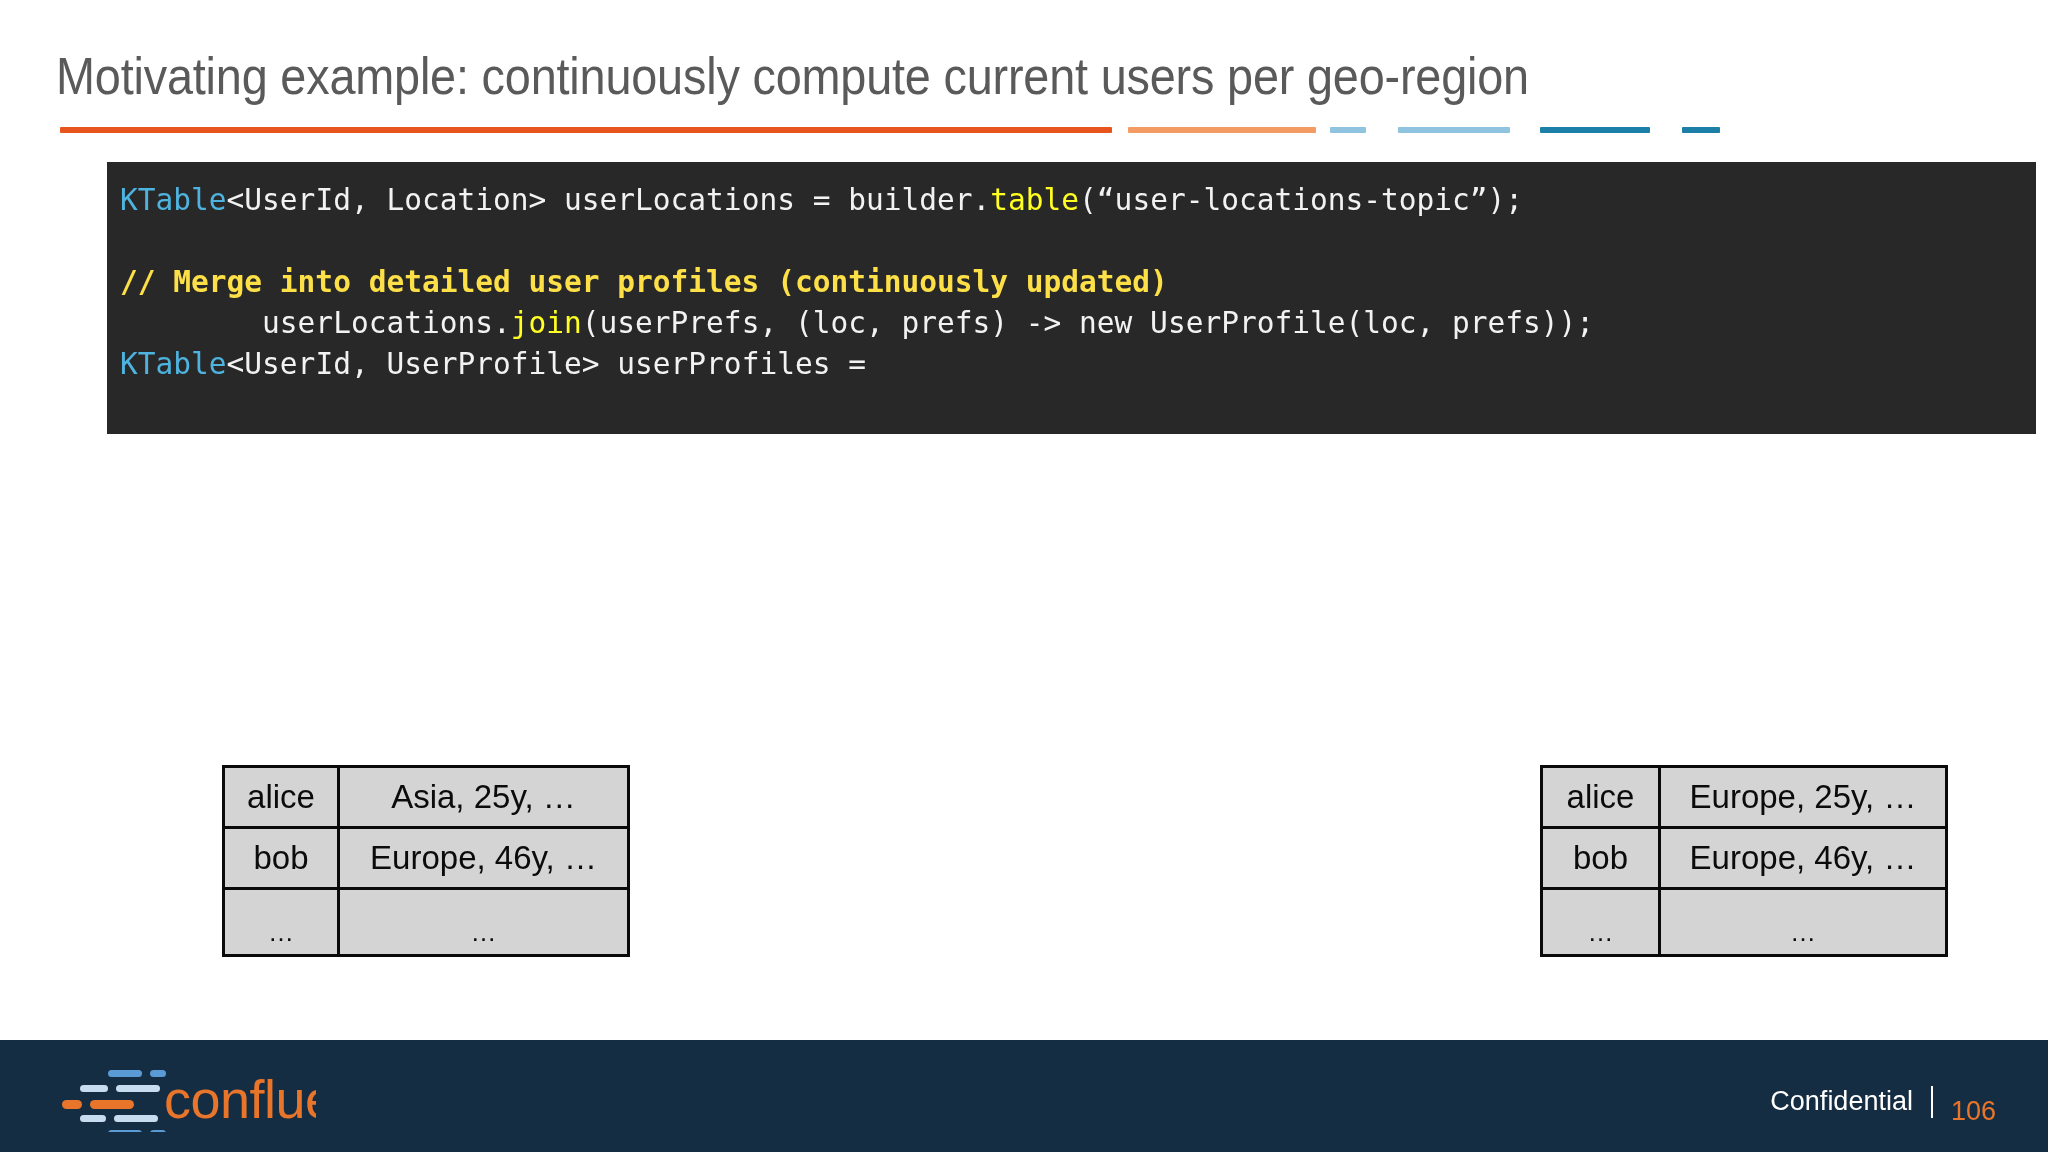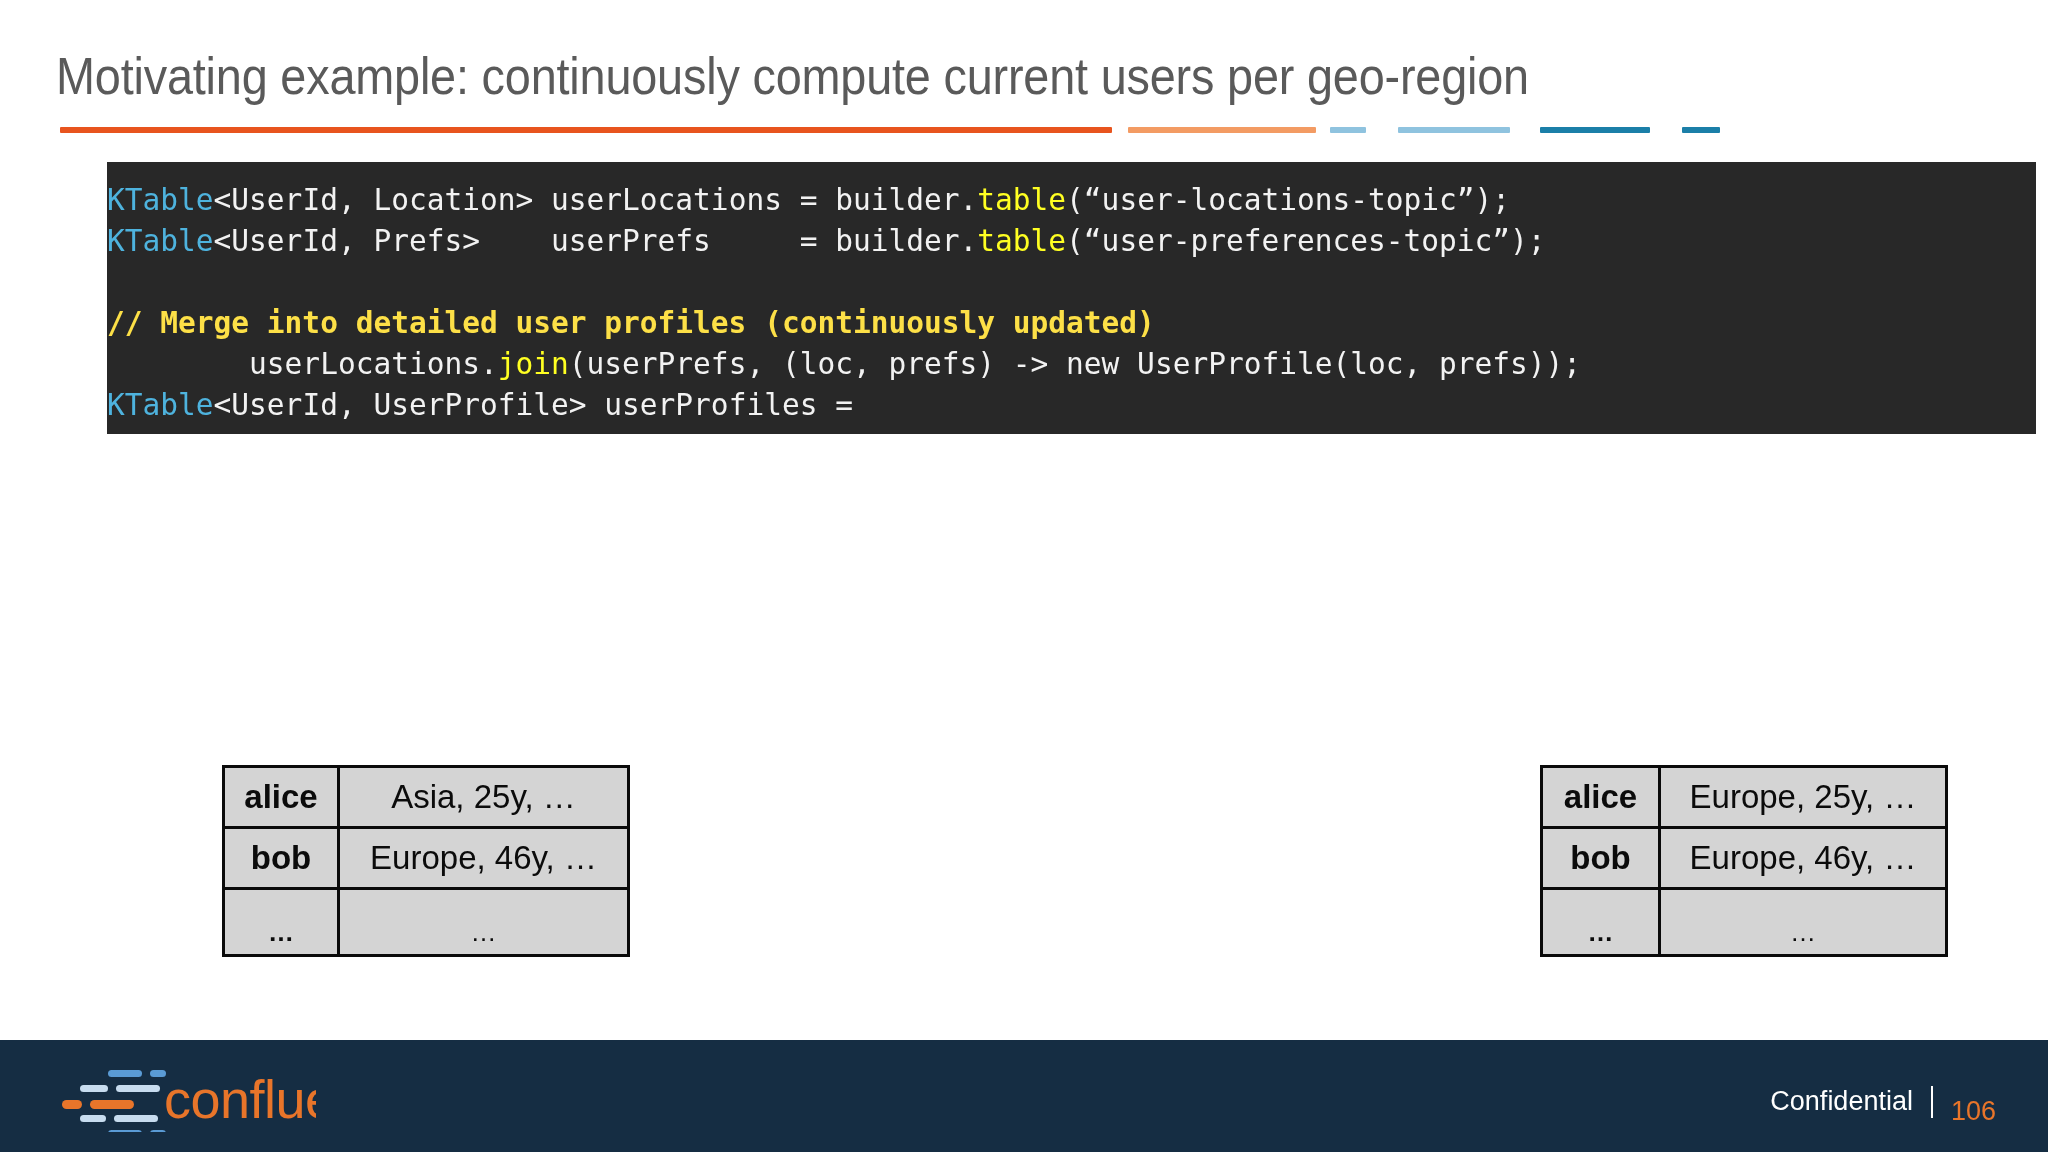--- a/index.html
+++ b/index.html
@@ -57,20 +57,21 @@
     background: #282828;
     padding: 18px 0 0 0;
     box-sizing: border-box;
   }
   #code-block .code-line {
     font-family: "DejaVu Sans Mono", "Liberation Mono", monospace;
     font-size: 29.5px;
     line-height: 41px;
     color: #f2f2f2;
     white-space: pre;
+    padding-left: 13px;
     letter-spacing: 0px;
   }
   .tok-type    { color: #4EB3DE; }
   .tok-method  { color: #FFFF22; }
   .tok-comment { color: #fde047; font-weight: bold; }
   .tok-plain   { color: #f2f2f2; }
 
   
   #diagram { position: absolute; left: 0; top: 440px; width: 2048px; height: 600px; }
 
@@ -85,21 +86,21 @@
     background: #d4d4d4;
     font-family: "Liberation Sans", sans-serif;
     font-size: 33px;
     color: #0b0b0b;
     height: 58px;
     padding: 0 14px;
     vertical-align: middle;
     white-space: nowrap;
     overflow: hidden;
   }
-  .kv-table td.key { text-align: center; font-weight: bold; }
+  .kv-table td.key { text-align: center; }
   .kv-table td.val { text-align: center; }
   .kv-table td.ellipsis { color: #0b0b0b; font-size: 26px; vertical-align: bottom; padding-bottom: 6px; }
   .kv-table td.ellipsis.key { text-align: center; }
 
   
   #footer {
     position: absolute;
     left: 0;
     bottom: 0;
     width: 2048px;
@@ -136,21 +137,20 @@
     <div class="seg" style="left: 60px; width: 1052px; background: rgb(232, 84, 30);"></div>
     <div class="seg" style="left: 1128px; width: 188px; background: rgb(243, 155, 99);"></div>
     <div class="seg" style="left: 1330px; width: 36px; background: rgb(143, 195, 223);"></div>
     <div class="seg" style="left: 1398px; width: 112px; background: rgb(143, 195, 223);"></div>
     <div class="seg" style="left: 1540px; width: 110px; background: rgb(27, 127, 168);"></div>
     <div class="seg" style="left: 1682px; width: 38px; background: rgb(27, 127, 168);"></div>
   </div>
 
 <div id="code-block" style="background: rgb(40, 40, 40);">
     <div class="code-line"><span class="tok-type">KTable</span><span class="tok-plain">&lt;UserId, Location&gt; userLocations = builder.</span><span class="tok-method">table</span><span class="tok-plain">(“user-locations-topic”);</span></div>
-    <div class="code-line"><span class="tok-type">KTable</span><span class="tok-plain">&lt;UserId, Prefs&gt;    userPrefs     = builder.</span><span class="tok-method">table</span><span class="tok-plain">(“user-preferences-topic”);</span></div>
     <div class="code-line"><span class="tok-plain"> </span></div>
     <div class="code-line"><span class="tok-comment">// Merge into detailed user profiles (continuously updated)</span></div>
     <div class="code-line"><span class="tok-plain">        userLocations.</span><span class="tok-method">join</span><span class="tok-plain">(userPrefs, (loc, prefs) -&gt; new UserProfile(loc, prefs));</span></div>
     <div class="code-line"><span class="tok-type">KTable</span><span class="tok-plain">&lt;UserId, UserProfile&gt; userProfiles =</span></div>
   </div>
 
 <div id="diagram">
 
   <table class="kv-table" id="left-table" style="left:222px; top:325px; width:405px;">
     <colgroup>

